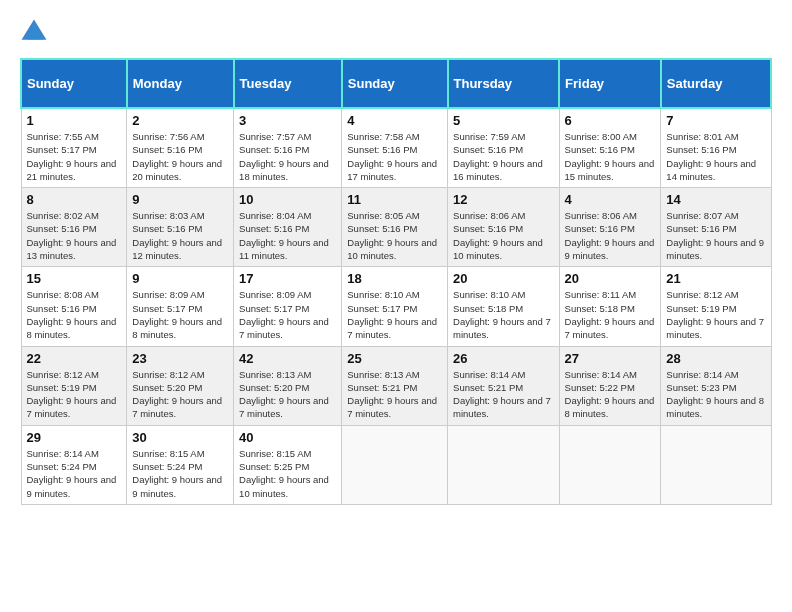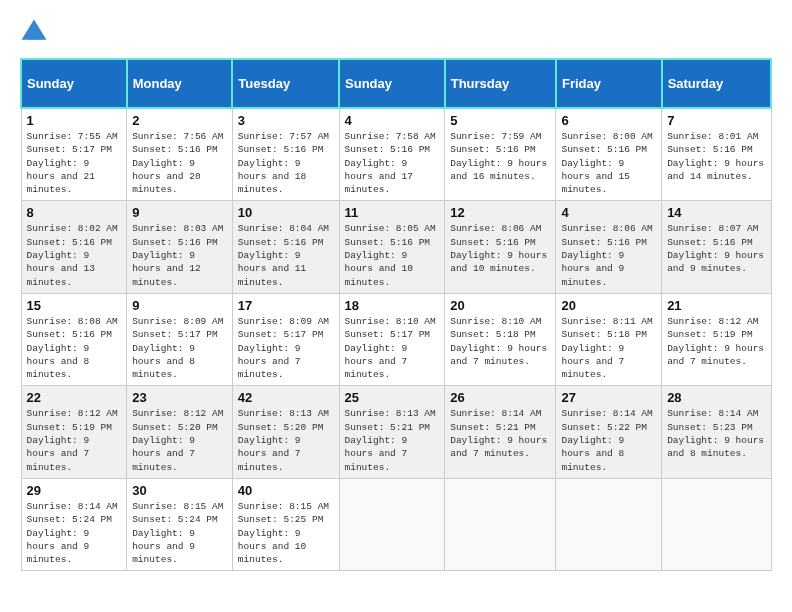--- a/index.html
+++ b/index.html
@@ -84,21 +84,20 @@
       font-size: 13px;
       font-weight: bold;
       color: #111;
       display: block;
       margin-bottom: 2px;
     }
     .day-info {
       font-size: 9.5px;
       color: #333;
       line-height: 1.4;
-      font-family: Liberation Mono, monospace;
     }
     .empty-cell {
       background: #f9f9f9;
     }
   </style>
 </head>
 <body>
 
 <div class="page">
   <div class="header">

